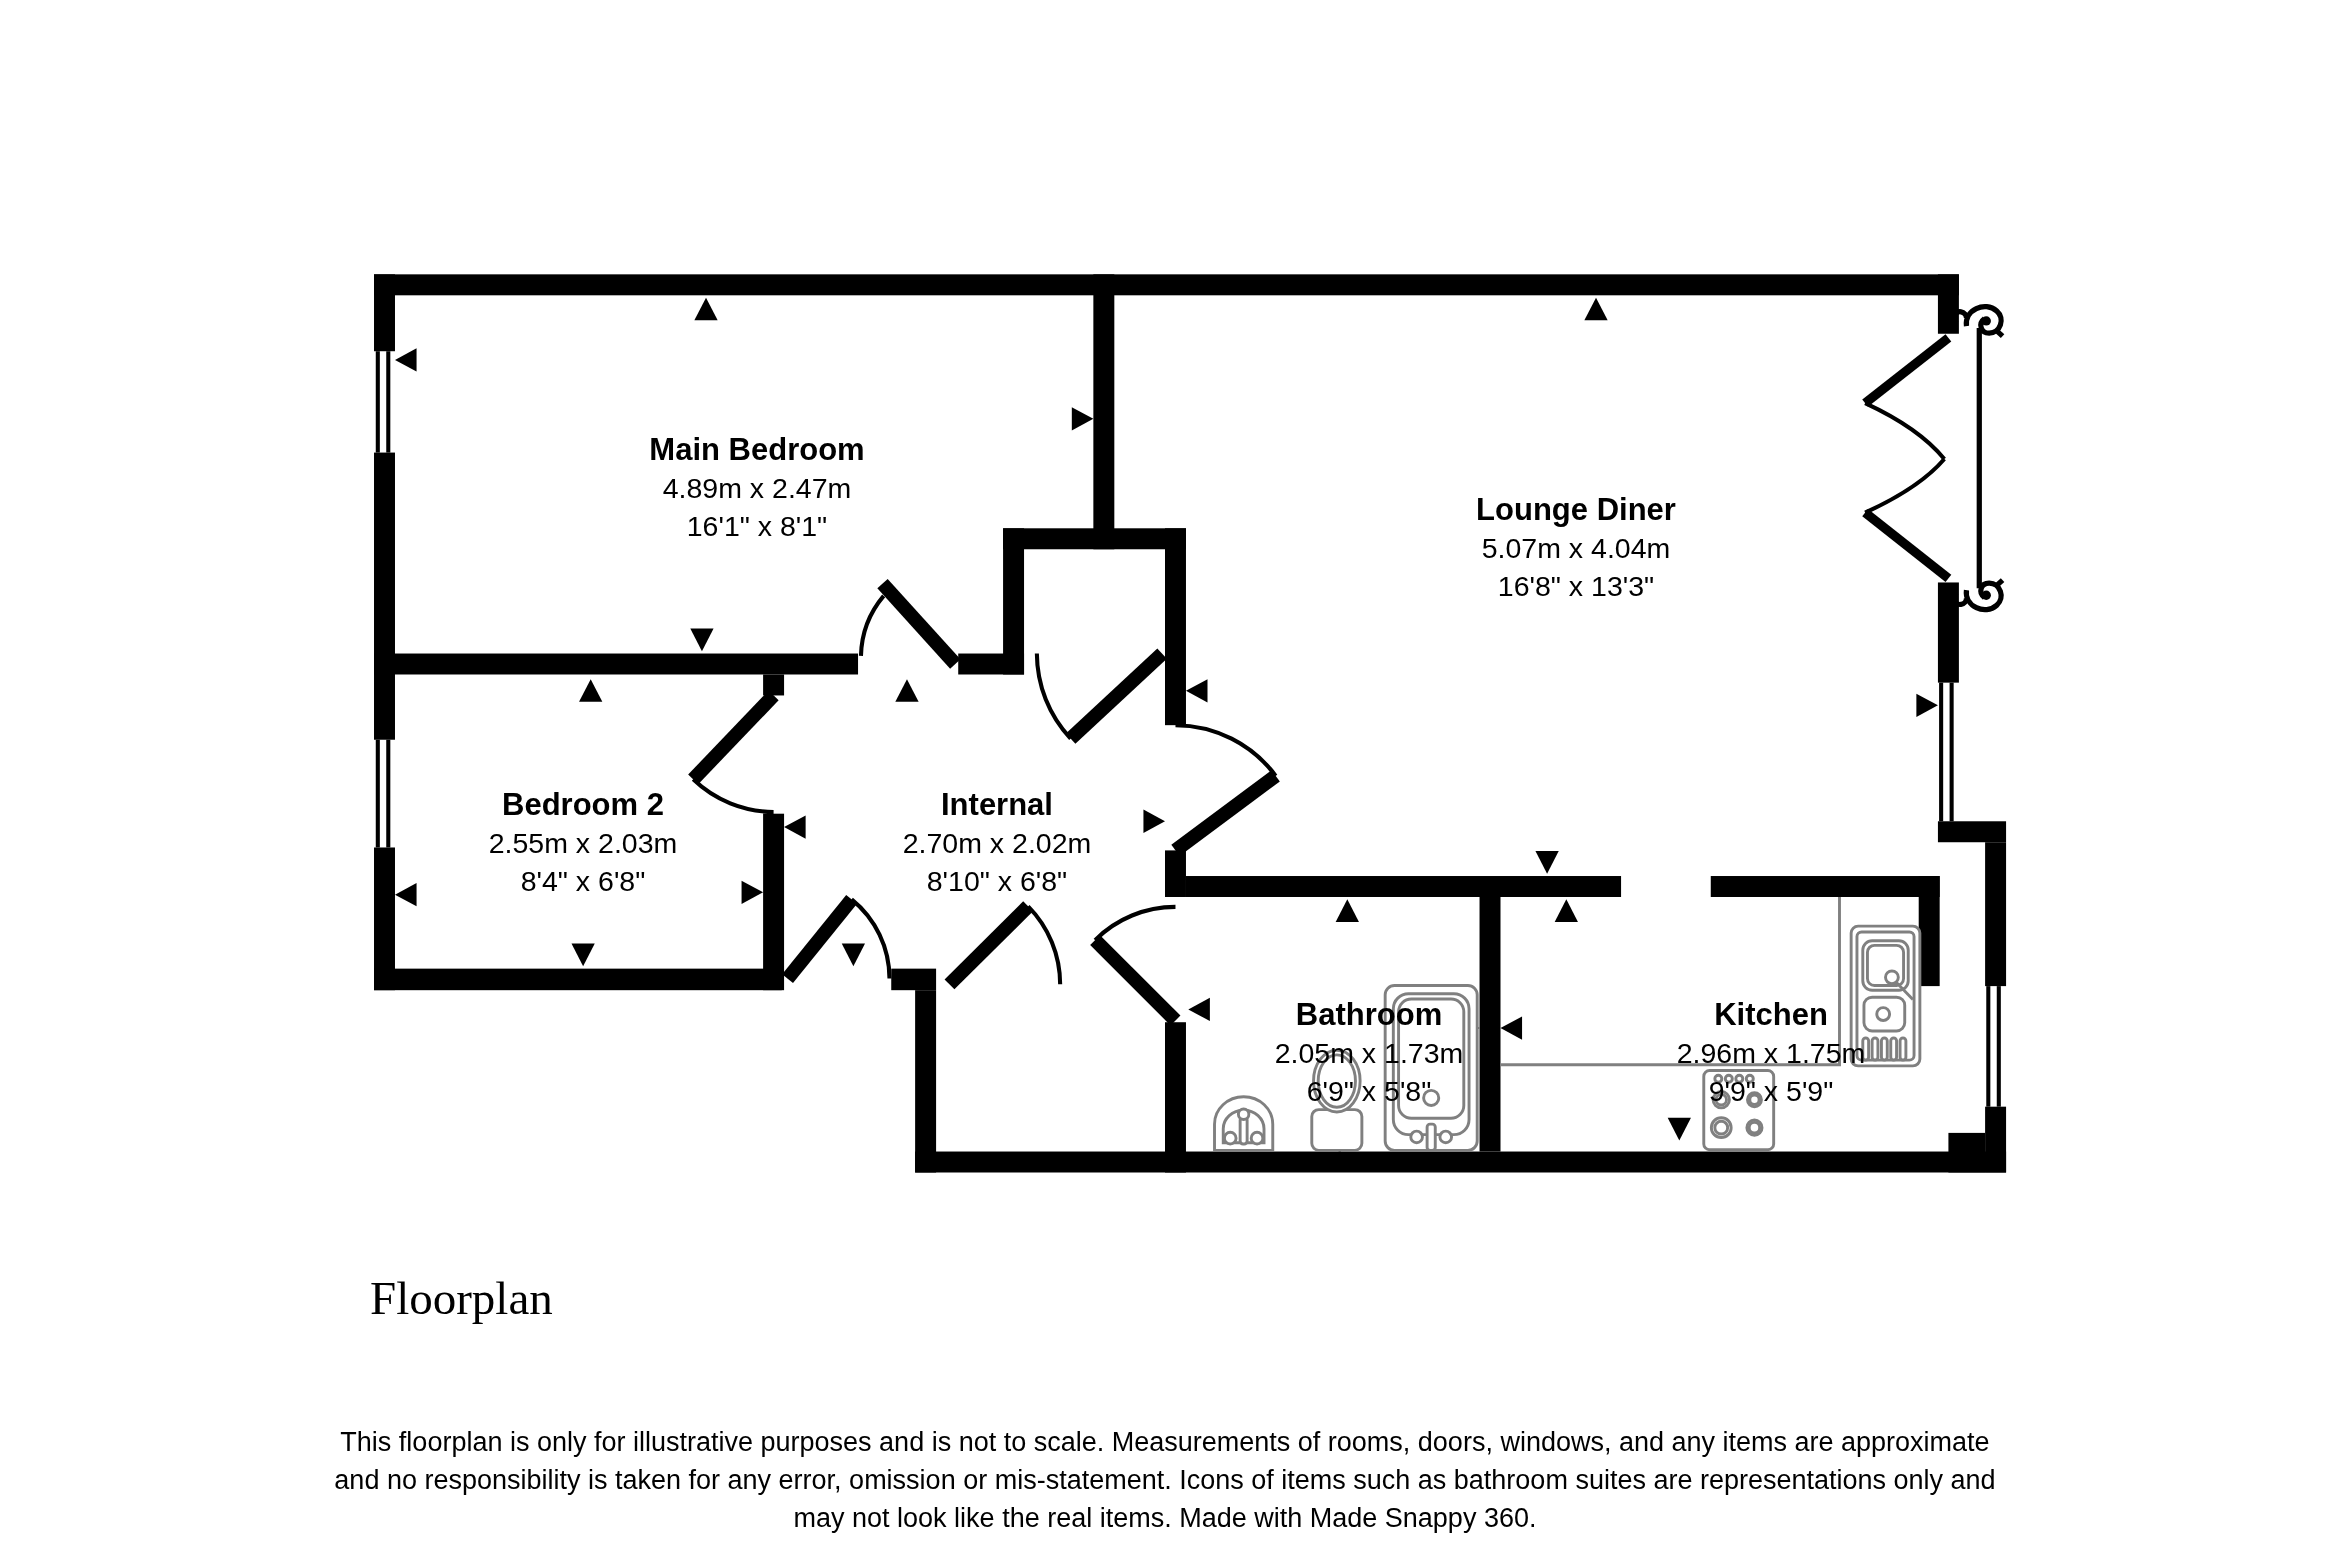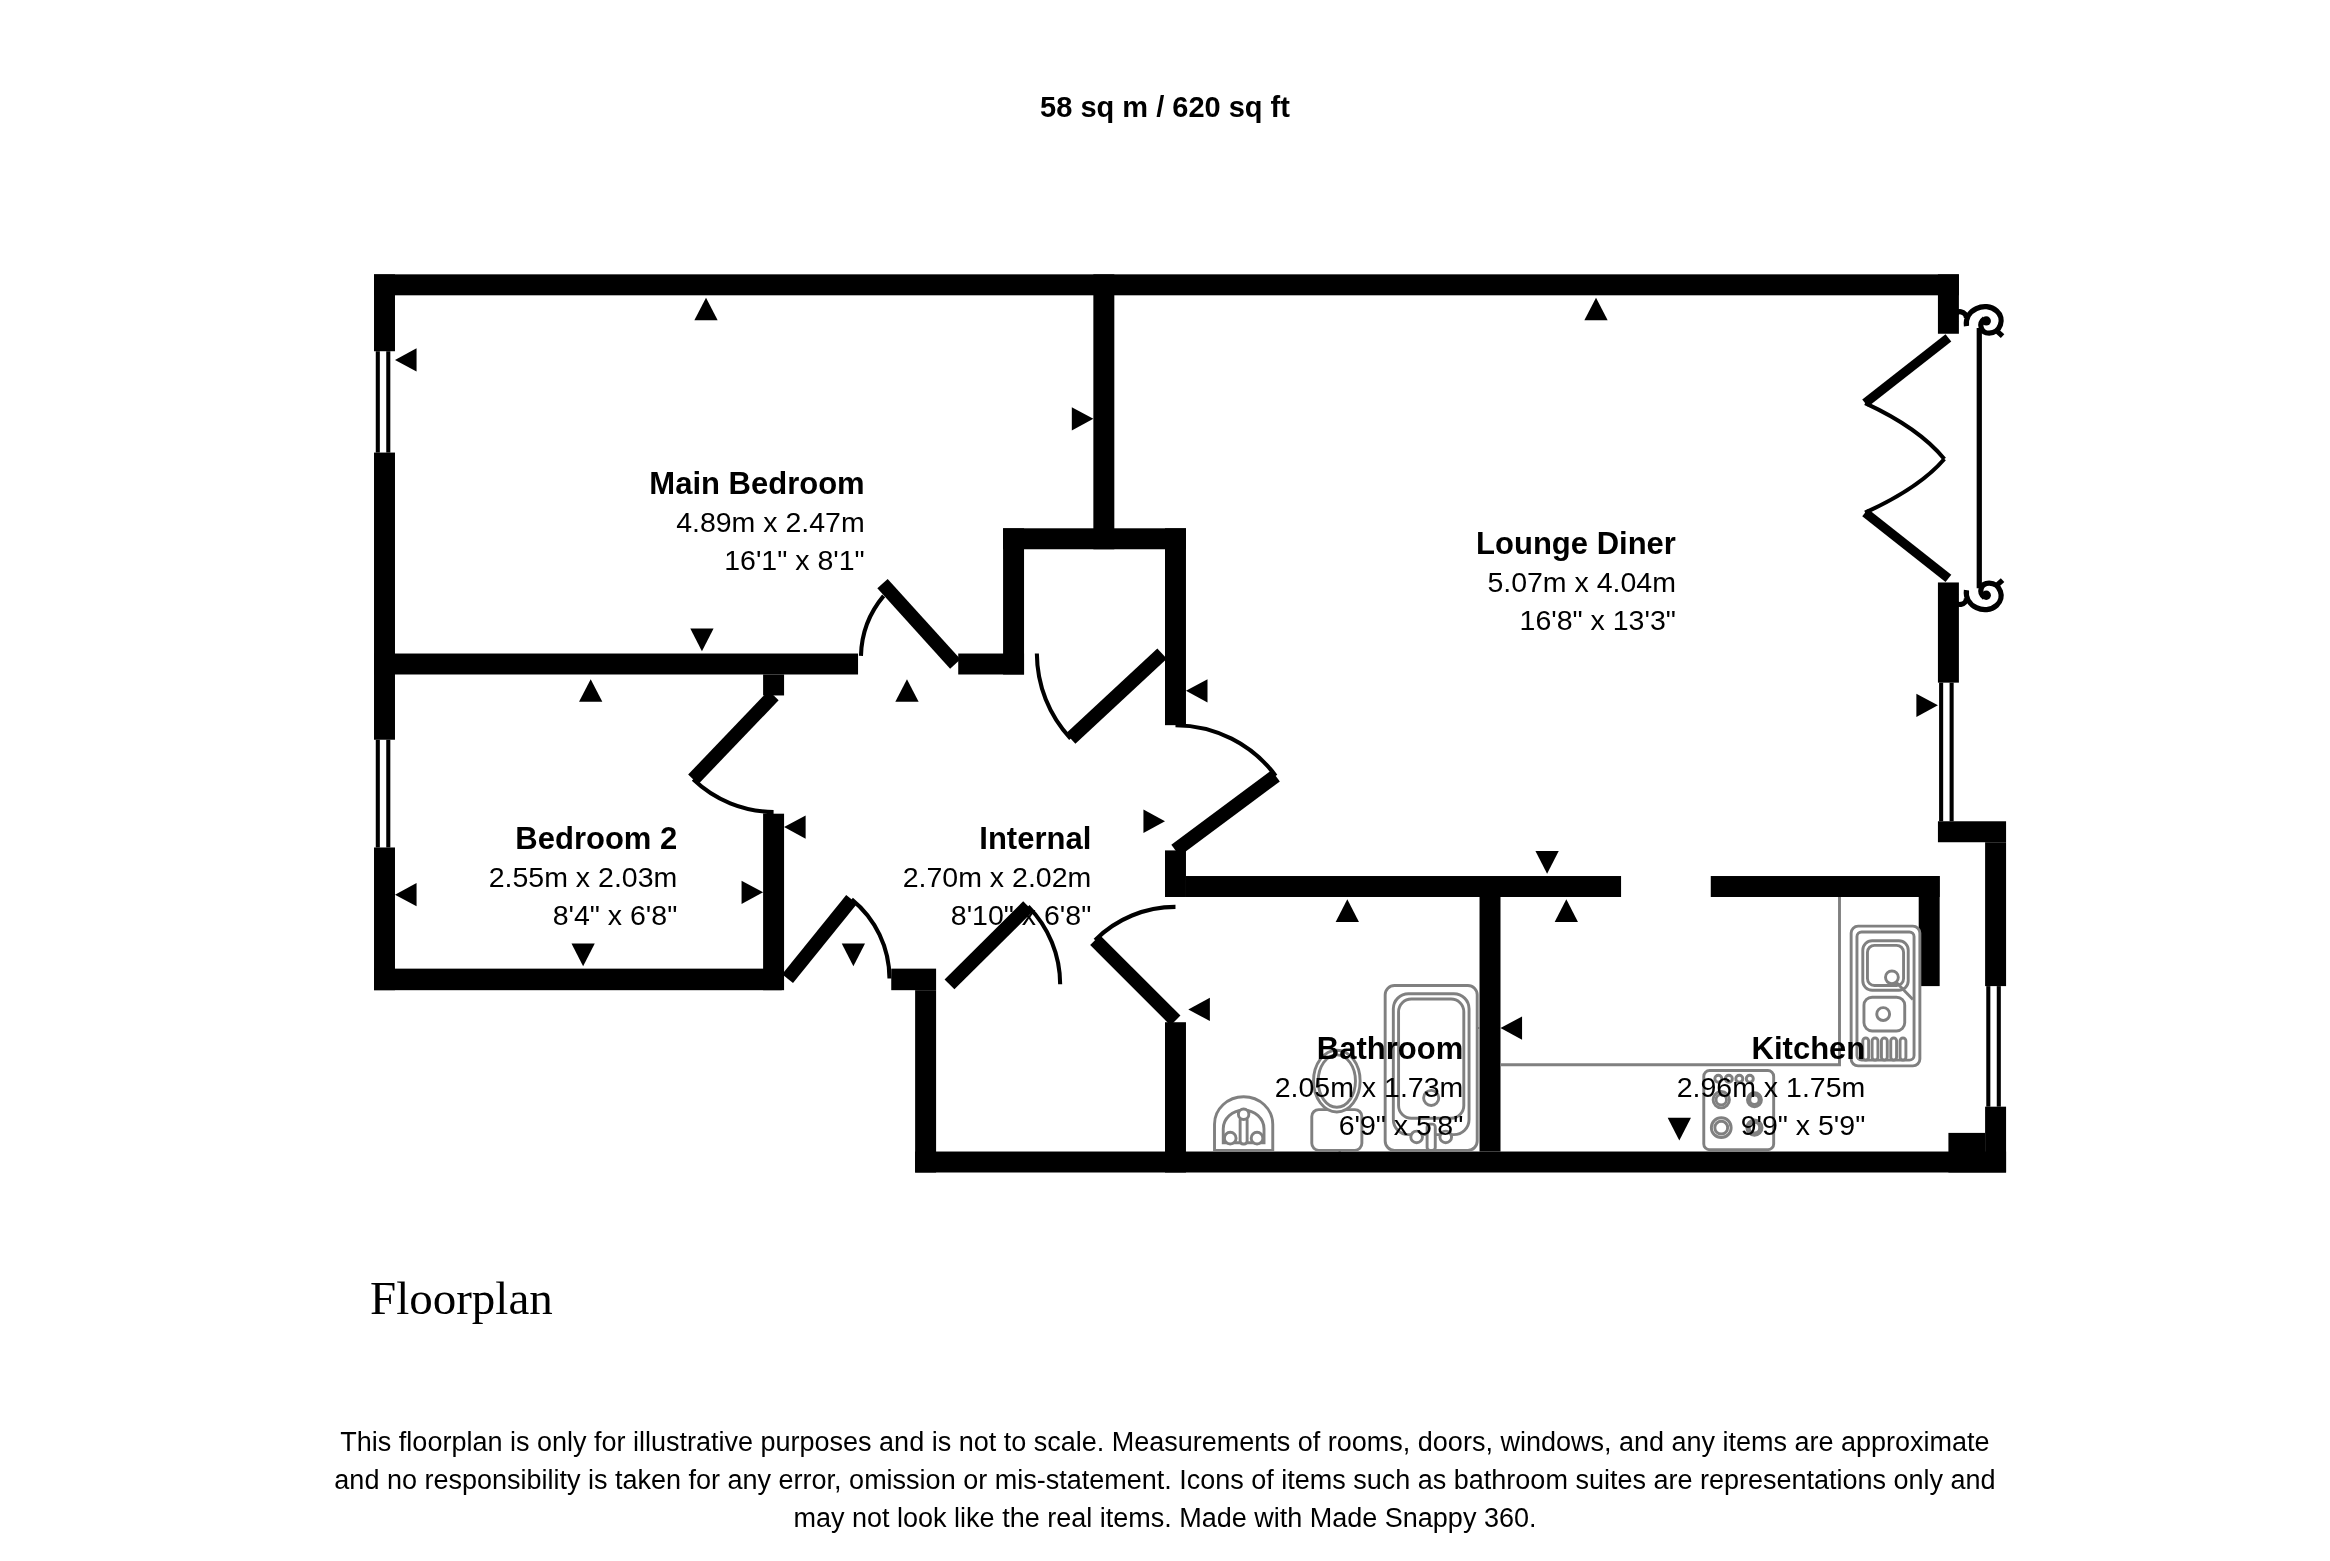--- a/index.html
+++ b/index.html
@@ -3,39 +3,38 @@
 <meta charset="utf-8">
 <style>
   html,body{margin:0;padding:0;}
   body{
     width:2330px;height:1561px;position:relative;background:#ffffff;
     font-family:"Liberation Sans", sans-serif;color:#000;
   }
   .hdr{position:absolute;top:89px;left:0;width:2330px;text-align:center;}
   .hdr div{font-weight:bold;font-size:29px;line-height:37px;}
   svg.plan{position:absolute;left:0;top:0;}
-  .room-label{position:absolute;transform:translate(-50%,-50%);text-align:right;white-space:nowrap;line-height:38px;margin-top:34px;}
+  .room-label{position:absolute;transform:translate(-50%,-50%);text-align:center;white-space:nowrap;line-height:38px;}
   .room-name{font-weight:bold;font-size:31px;}
   .room-dim{font-size:28.5px;}
   .caption{position:absolute;left:370px;top:1271px;font-size:47px;font-family:Liberation Serif, serif;}
   .disclaimer{position:absolute;top:1423px;left:0;width:2330px;text-align:center;font-size:27px;line-height:38px;}
   .wall{fill:#000;}
   .leaf{stroke:#000;stroke-width:24;fill:none;}
   .swing{stroke:#000;stroke-width:7;fill:none;}
   .thinleaf{stroke:#000;stroke-width:16;fill:none;}
   .fix{stroke:#808080;stroke-width:5;fill:#fff;}
   .fixl{stroke:#808080;stroke-width:5;fill:none;}
   .tri{fill:#000;}
   .rail{stroke:#000;stroke-width:9;fill:none;}
 </style>
 </head>
 <body>
 
 <div class="hdr">
-  <div>58 sq m / 620 sq ft</div>
 </div>
 
 <svg class="plan" width="2330" height="1561" viewBox="0 0 4000 2680">
 
   <g>
 
     <rect class="wall" x="642" y="471" width="2721" height="36"></rect>
 
     <rect class="wall" x="642" y="471" width="36" height="132"></rect>
     <rect class="wall" x="642" y="777" width="36" height="493"></rect>

